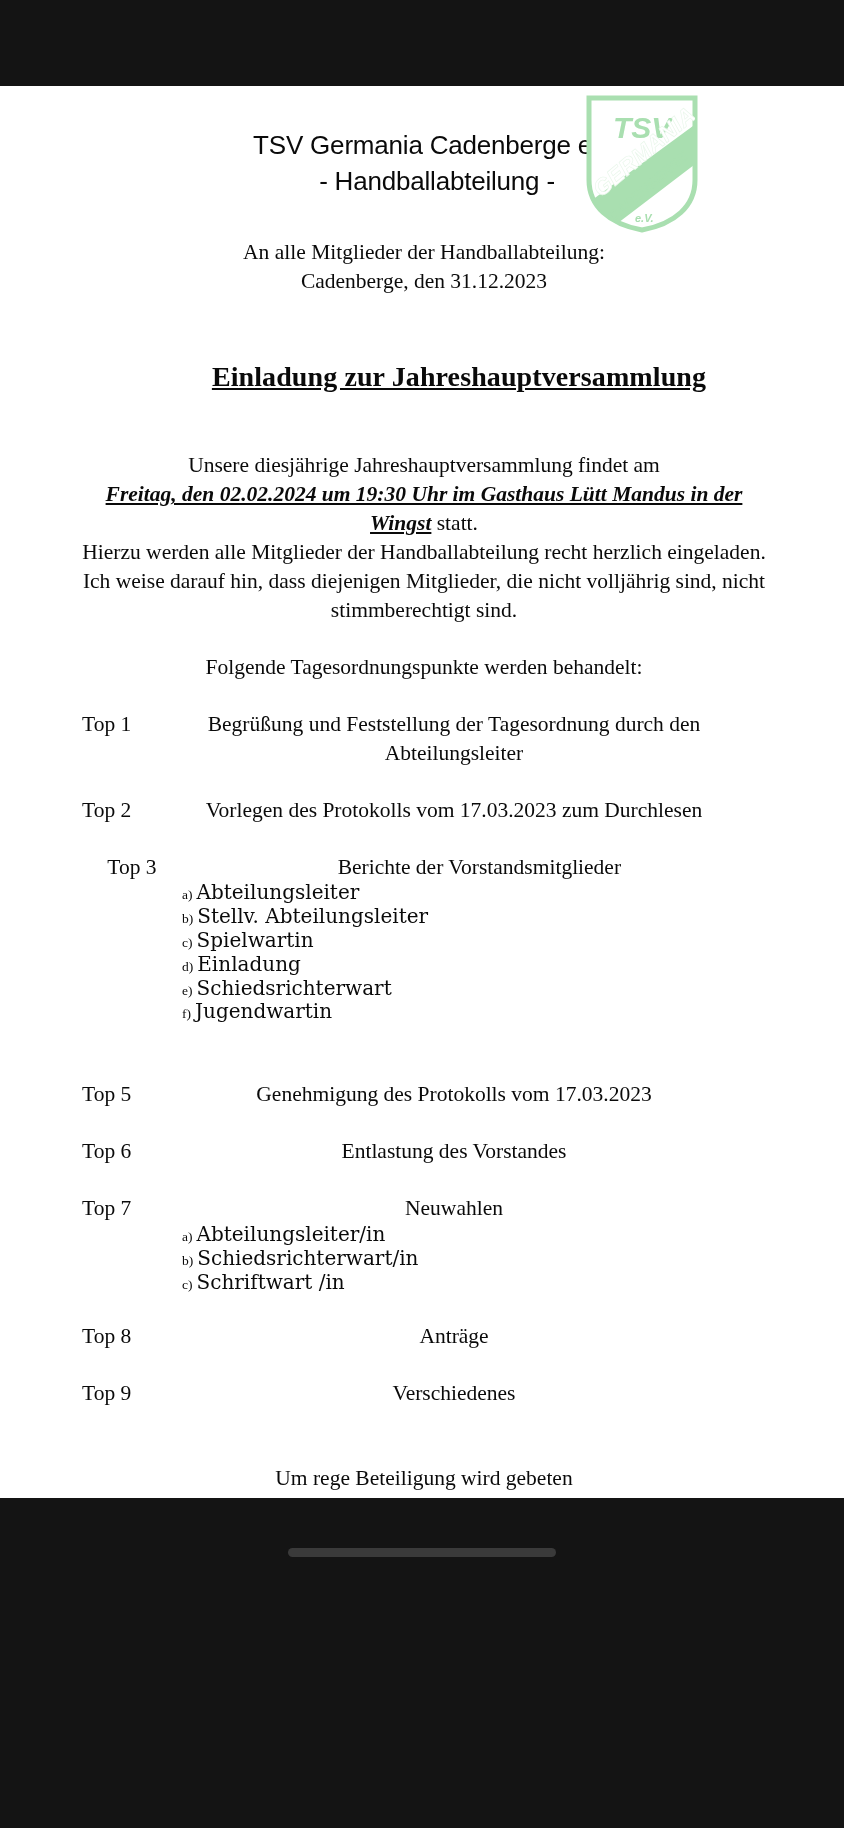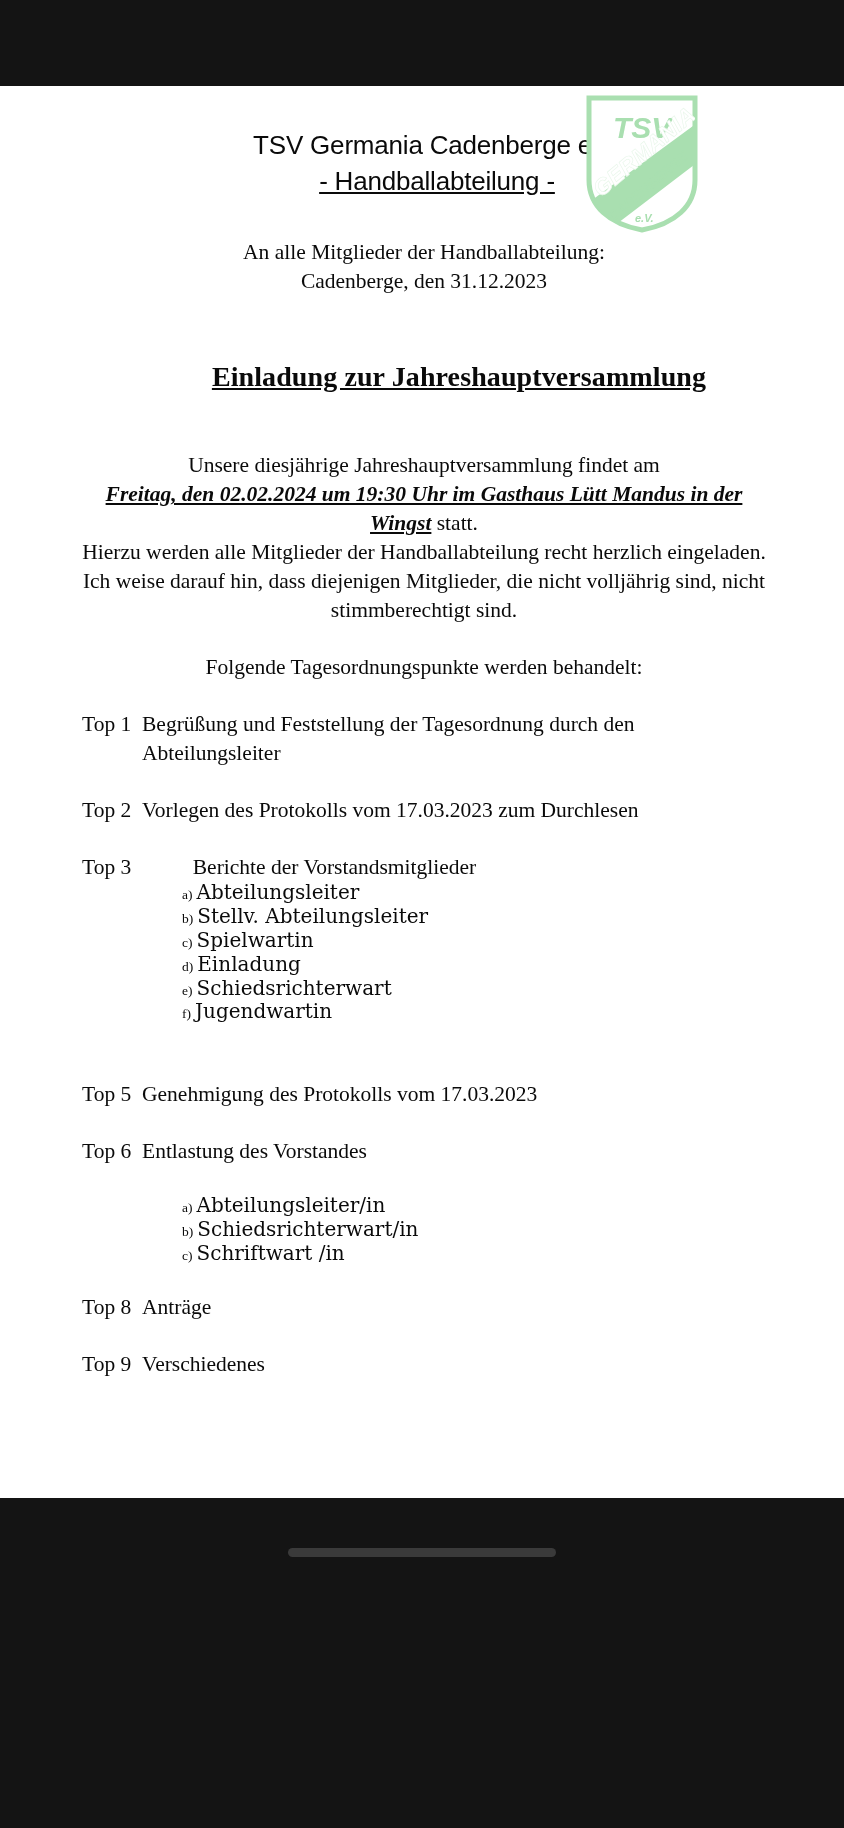--- a/index.html
+++ b/index.html
@@ -60,21 +60,21 @@
   .org-title {
     text-align: center;
     font-family: "Liberation Sans", "DejaVu Sans", sans-serif;
     font-size: 26px;
     line-height: 1.38;
     color: #0a0a0a;
     letter-spacing: -0.2px;
     padding-right: 40px;
     padding-left: 70px;
   }
-  .org-title .line2 { display: block; text-decoration: underline; }
+  .org-title .line2 { display: block; }
 
   .crest {
     position: absolute;
     right: 143px;
     top: 8px;
     width: 118px;
     height: 140px;
   }
   .crest svg { display: block; width: 118px; height: 140px; }
 
@@ -104,20 +104,21 @@
   }
 
   
   .agenda-item {
     display: block;
     margin: 0;
   }
   .agenda-line {
     display: flex;
     align-items: baseline;
+    text-align: center;
   }
   .agenda-num {
     flex: none;
     white-space: pre;
   }
   .agenda-num.wide { min-width: 100px; }
   .agenda-text { flex: 1 1 auto; }
 
   .sublist {
     list-style: none;
@@ -261,20 +262,25 @@
           <div class="gap-md"></div>
           <div class="agenda-item">
             <div class="agenda-line">
               <span class="agenda-num">Top 6</span>
               <span class="agenda-num">&nbsp;&nbsp;</span>
               <span class="agenda-text">Entlastung des Vorstandes</span>
             </div>
           </div>
           <div class="gap-md"></div>
           <div class="agenda-item">
+            <div class="agenda-line">
+              <span class="agenda-num">Top 7</span>
+              <span class="agenda-num">&nbsp;&nbsp;</span>
+              <span class="agenda-text">Neuwahlen</span>
+            </div>
             <ul class="sublist">
               <li>
                 <span class="sub-marker">a)</span>
                 <span>Abteilungsleiter/in</span>
               </li>
               <li>
                 <span class="sub-marker">b)</span>
                 <span>Schiedsrichterwart/in</span>
               </li>
               <li>
@@ -297,20 +303,21 @@
               <span class="agenda-num">Top 9</span>
               <span class="agenda-num">&nbsp;&nbsp;</span>
               <span class="agenda-text">Verschiedenes</span>
             </div>
           </div>
           <div class="gap-md"></div>
         </div>
 
       <div class="gap-md"></div>
 
+      <p class="blk closing">Um rege Beteiligung wird gebeten</p>
 
     </div>
   </div>
 
   <div class="status-bar-bottom">
     <div class="home-indicator"></div>
   </div>
 
 </div>
 

